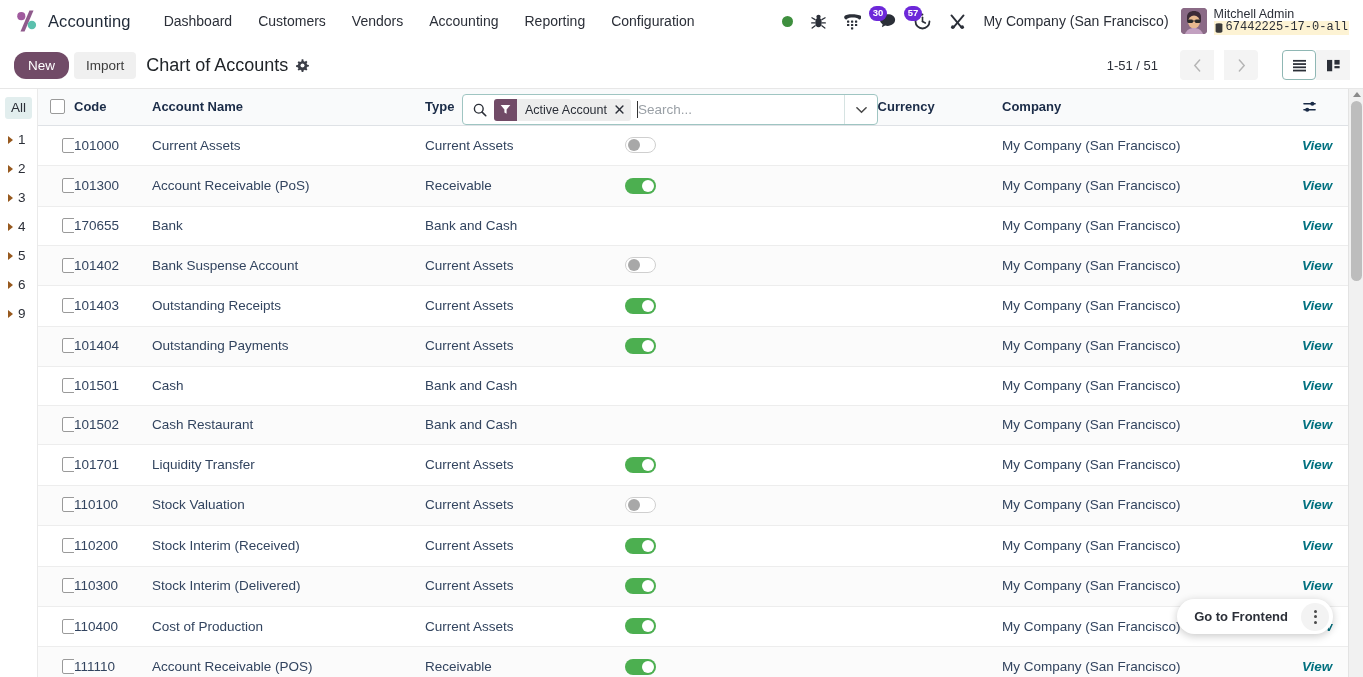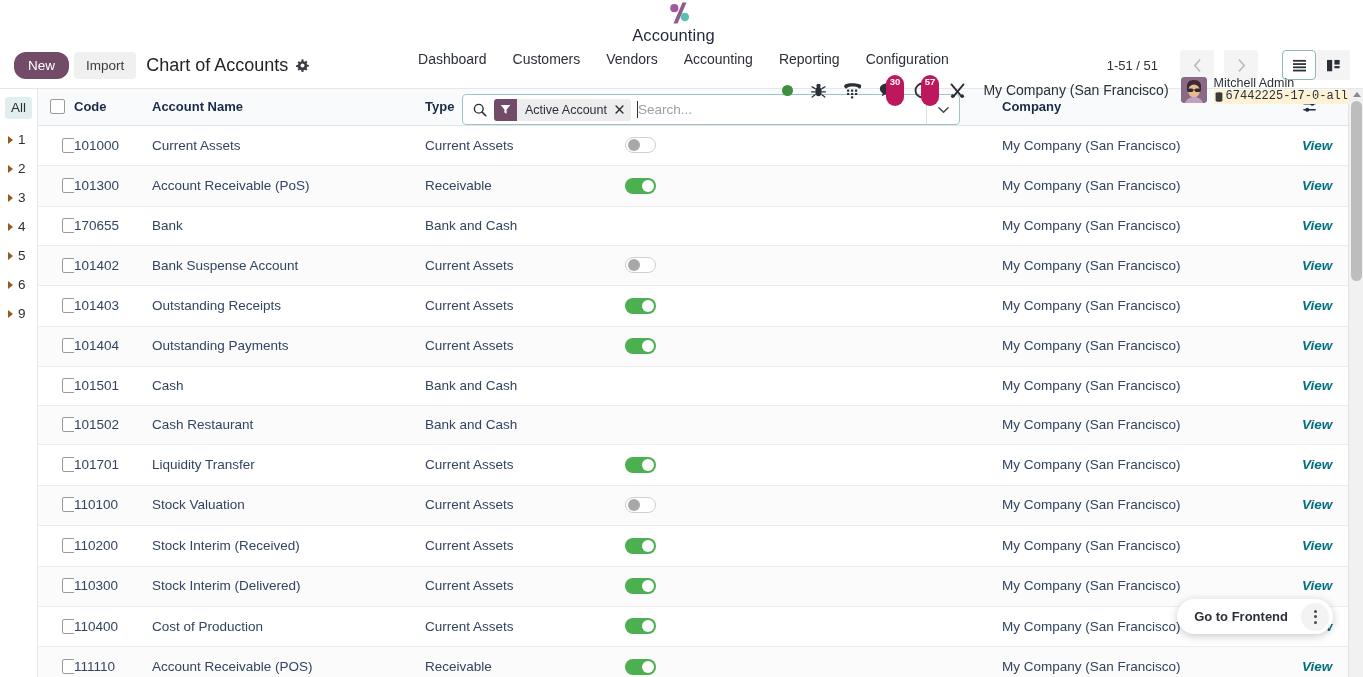--- a/index.html
+++ b/index.html
@@ -6,42 +6,42 @@
   html, body {
     width: 1363px; height: 677px;
     font-family: "Liberation Sans", sans-serif;
     background: #fff; overflow: hidden;
     -webkit-font-smoothing: antialiased;
   }
 
   
   .navbar {
     height: 42px; background: #fff; display: flex; align-items: center;
-    padding: 0 10px 0 14px; position: relative; z-index: 40; flex-direction: column;
+    padding: 0 10px 0 14px; position: relative; z-index: 40;
   }
   .brand-logo { width: 26px; height: 26px; flex: 0 0 auto; margin-right: 8px; }
   .brand-name {
     font-size: 16.5px; color: #1f2937; font-weight: 400;
     letter-spacing: .1px; margin-right: 20px; white-space: nowrap;
   }
   .nav-links { display: flex; align-items: flex-end; gap: 0; }
   .nav-link {
     font-size: 14px; color: #2b2f38; padding: 6px 13px; cursor: pointer;
     white-space: nowrap; border-radius: 3px;
   }
   .nav-right { margin-left: auto; display: flex; align-items: center; gap: 0; }
   .sysicon {
     display: flex; align-items: center; justify-content: center;
     position: relative; cursor: pointer; padding: 0 9px; height: 34px;
   }
   .greendot { width: 11px; height: 11px; border-radius: 50%; background: #3e8f3e; }
   .badge {
-    position: absolute; top: 2px; right: 1px;
-    background: #be185d; color: #fff; font-size: 9.5px; line-height: 1;
-    padding: 2px 4px 19px; border-radius: 9px; font-weight: 600;
+    position: absolute; top: 2px; right: 18px;
+    background: #6d28d9; color: #fff; font-size: 9.5px; line-height: 1;
+    padding: 2px 4px 3px; border-radius: 9px; font-weight: 600;
     min-width: 16px; text-align: center;
   }
   .company-name {
     font-size: 14px; color: #2b2f38; padding: 0 12px 0 8px;
     white-space: nowrap; cursor: pointer;
   }
   .user-box { display: flex; align-items: center; gap: 7px; cursor: pointer; padding-right: 4px; }
   .avatar {
     width: 26px; height: 26px; border-radius: 4px; overflow: hidden;
     background: #7d5a78; flex: 0 0 auto; position: relative;
@@ -70,21 +70,21 @@
     padding: 6px 12px; border-radius: 4px; cursor: pointer;
     font-family: inherit; margin-right: 10px;
   }
   .cp-title {
     font-size: 18px; color: #212529; font-weight: 400; white-space: nowrap;
     display: flex; align-items: center; gap: 8px;
   }
   .gear-btn { cursor: pointer; display: flex; align-items: center; }
 
   .searchwrap {
-    position: absolute; left: 462px; top: 52px; width: 498px; height: 31px;
+    position: absolute; left: 462px; top: 52px; width: 416px; height: 31px;
     border: 1px solid #9fc5c2; border-radius: 4px; background: #fff;
     display: flex; align-items: center; overflow: hidden;
   }
   .search-ico { padding: 0 7px 0 10px; display: flex; align-items: center; }
   .facet {
     display: flex; align-items: center; height: 22px; border-radius: 3px;
     overflow: hidden; margin-right: 6px; flex: 0 0 auto; cursor: pointer;
   }
   .facet-ico {
     background: #714b67; display: flex; align-items: center;

